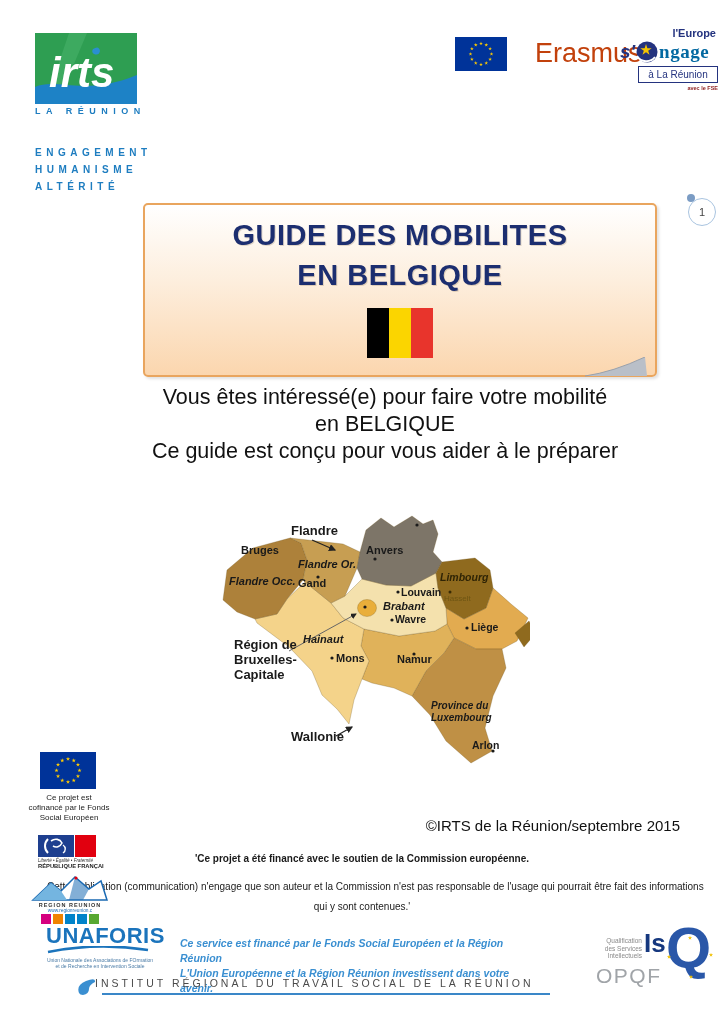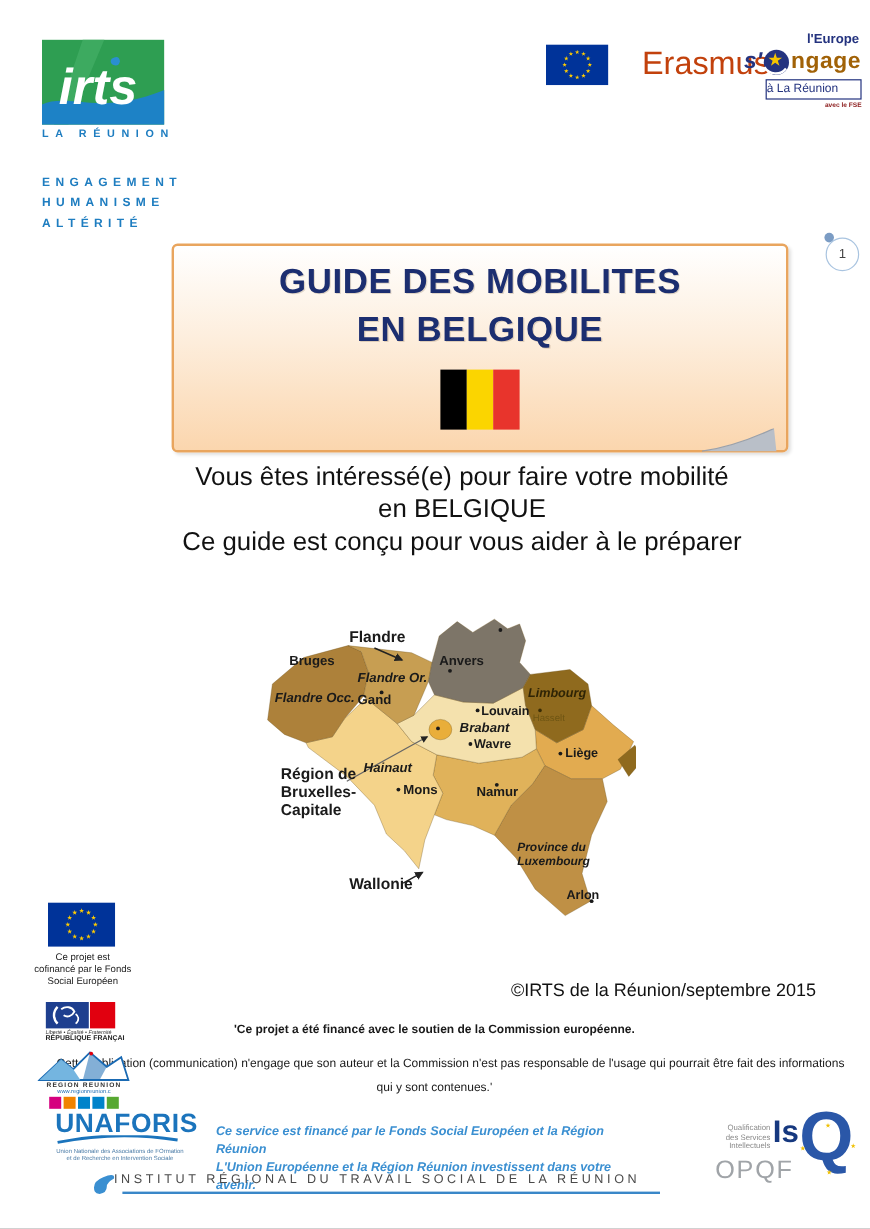--- a/index.html
+++ b/index.html
@@ -16,23 +16,23 @@
     letter-spacing:4.5px;line-height:17px;white-space:nowrap;}
 
   
   .erasmus-text{left:535px;top:38px;font-size:27px;font-weight:normal;color:#c2410c;}
 
   
   .ee{left:620px;top:27px;width:100px;height:64px;font-family:"Liberation Sans",sans-serif;}
   .ee-top{position:absolute;right:4px;top:0;font-size:11px;font-weight:bold;color:#24337f;}
   .ee-mid{position:absolute;left:0;top:13px;display:flex;align-items:center;}
   .ee-s{font-size:19px;font-weight:bold;font-style:italic;color:#24337f;}
-  .ee-ngage{font-size:19px;font-weight:bold;color:#a16207;letter-spacing:.5px;}
+  .ee-ngage{font-size:19px;font-weight:bold;color:#0369a1;letter-spacing:.5px;font-family:Liberation Serif, serif;}
   .ee-box{position:absolute;left:18px;top:39px;width:78px;height:15px;border:1.5px solid #24337f;
-    font-size:10px;color:#24337f;line-height:15px;}
+    font-size:10px;color:#24337f;text-align:center;line-height:15px;}
   .ee-sub{position:absolute;right:2px;top:58px;font-size:5.5px;font-weight:bold;color:#8c1d1d;}
 
   
   .pmark{left:688px;top:198px;width:26px;height:26px;border:1.5px solid #a9c4e0;border-radius:50%;
     font-size:11px;color:#444;text-align:center;line-height:26px;}
   .pmark-dot{left:687px;top:194px;width:8px;height:8px;background:#7b9cc4;border-radius:50%;}
 
   
   .tbox{left:143px;top:203px;width:510px;height:170px;border:2px solid #e9a55e;border-radius:5px;
     background:linear-gradient(to bottom,#ffffff 0%,#fdeedd 45%,#fbd6ae 100%);

